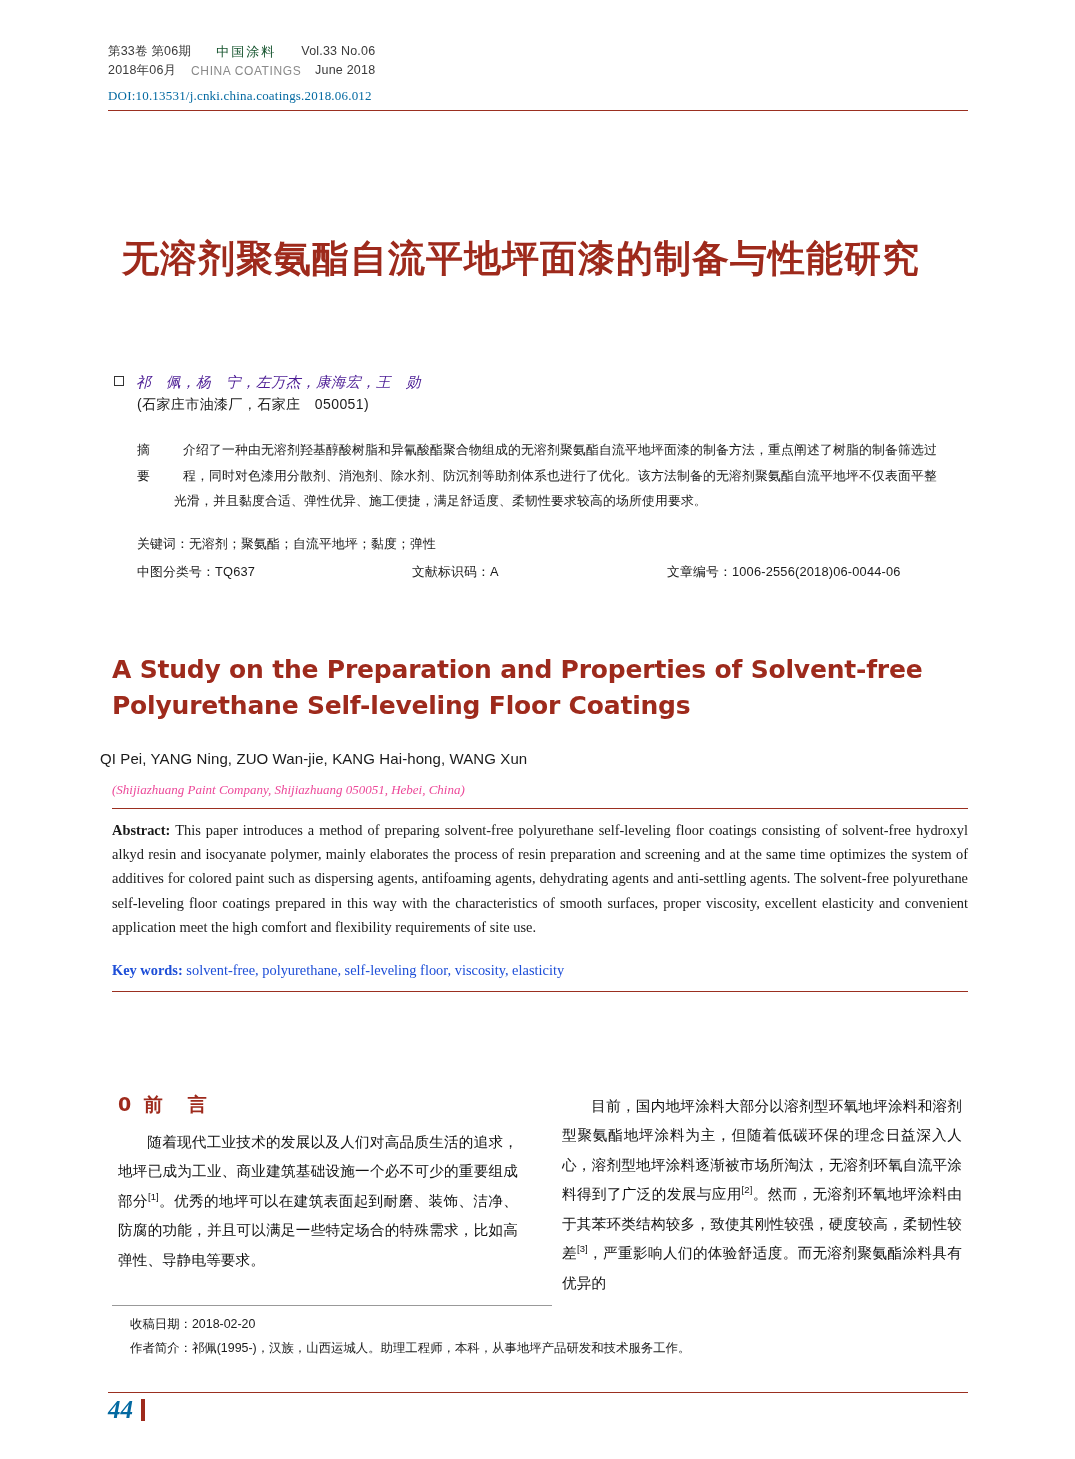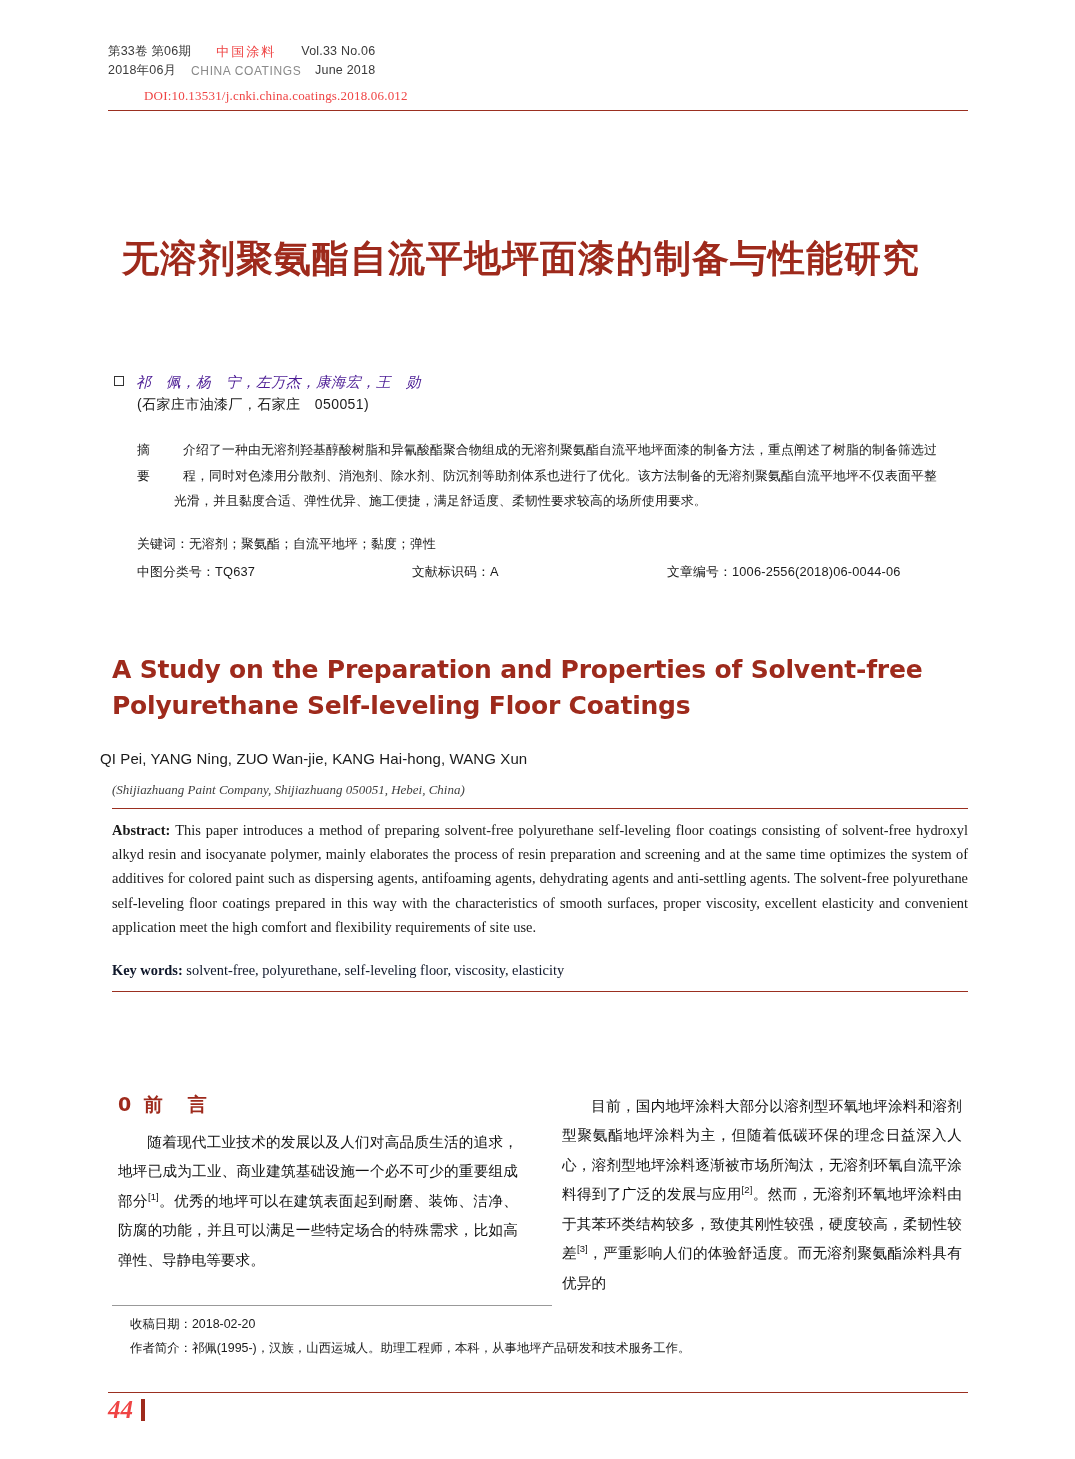--- a/index.html
+++ b/index.html
@@ -28,33 +28,32 @@
     display: flex;
     justify-content: flex-start;
     align-items: flex-start;
     font-size: 12.5px;
     color: #3a3a3a;
     letter-spacing: .2px;
   }
   .runhead .col { line-height: 1.55; }
   .runhead .left { text-align: left; }
   .runhead .center { text-align: center; color: #7a2c21; }
-  .runhead .center .cn { color: #ef4444; font-size: 13px; letter-spacing: 2px;}
+  .runhead .center .cn { color: #14532d; font-size: 13px; letter-spacing: 2px;}
   .runhead .center .en { color: #8a8a8a; font-size: 12px; letter-spacing: .6px; }
   .runhead .right { text-align: right; }
 
   .doi {
     position: absolute;
     left: 108px;
     top: 88px;
     font-family: "Liberation Serif", serif;
     font-size: 13px;
-    color: #ef4444;
-    letter-spacing: .2px;
-    margin-left: 36px;
+    color: #0369a1;
+    letter-spacing: .2px;
   }
   .rule-top {
     position: absolute;
     left: 108px;
     top: 110px;
     width: 860px;
     height: 1.4px;
     background: #9b2f20;
   }
 
@@ -163,21 +162,21 @@
     letter-spacing: .1px;
   }
   .en-affil {
     position: absolute;
     left: 112px;
     top: 782px;
     width: 860px;
     font-family: "Liberation Serif", serif;
     font-style: italic;
     font-size: 13px;
-    color: #404040;
+    color: #ec4899;
   }
   .rule-abs-top {
     position: absolute;
     left: 112px;
     top: 808px;
     width: 856px;
     height: 1.2px;
     background: #9b2f20;
   }
   .en-abs {
@@ -192,21 +191,21 @@
     color: #1a1a1a;
   }
   .en-abs b { font-weight: bold; }
   .en-keywords {
     position: absolute;
     left: 112px;
     top: 962px;
     width: 856px;
     font-family: "Liberation Serif", serif;
     font-size: 14.4px;
-    color: #0f172a;
+    color: #1d4ed8;
   }
   .rule-abs-bot {
     position: absolute;
     left: 112px;
     top: 991px;
     width: 856px;
     height: 1.2px;
     background: #9b2f20;
   }
 
@@ -275,21 +274,21 @@
     left: 108px;
     top: 1396px;
     display: flex;
     align-items: center;
   }
   .footer .pageno {
     font-family: "Liberation Serif", serif;
     font-style: italic;
     font-weight: bold;
     font-size: 25px;
-    color: #ef4444;
+    color: #0369a1;
     margin-right: 8px;
   }
   .footer .bar {
     width: 4px;
     height: 22px;
     background: #9e2a1c;
     margin-right: 8px;
   }
   .footer .ftext {
     font-family: "Liberation Serif", serif;

